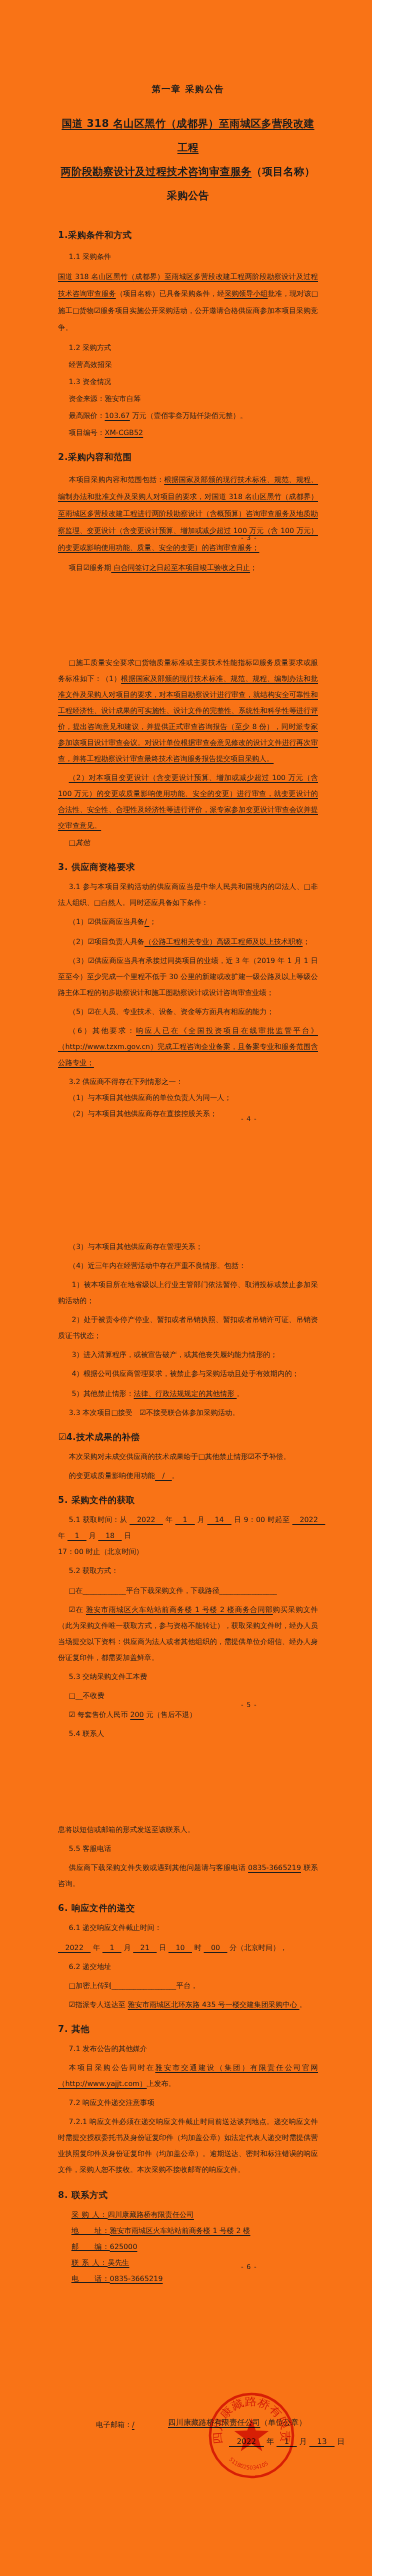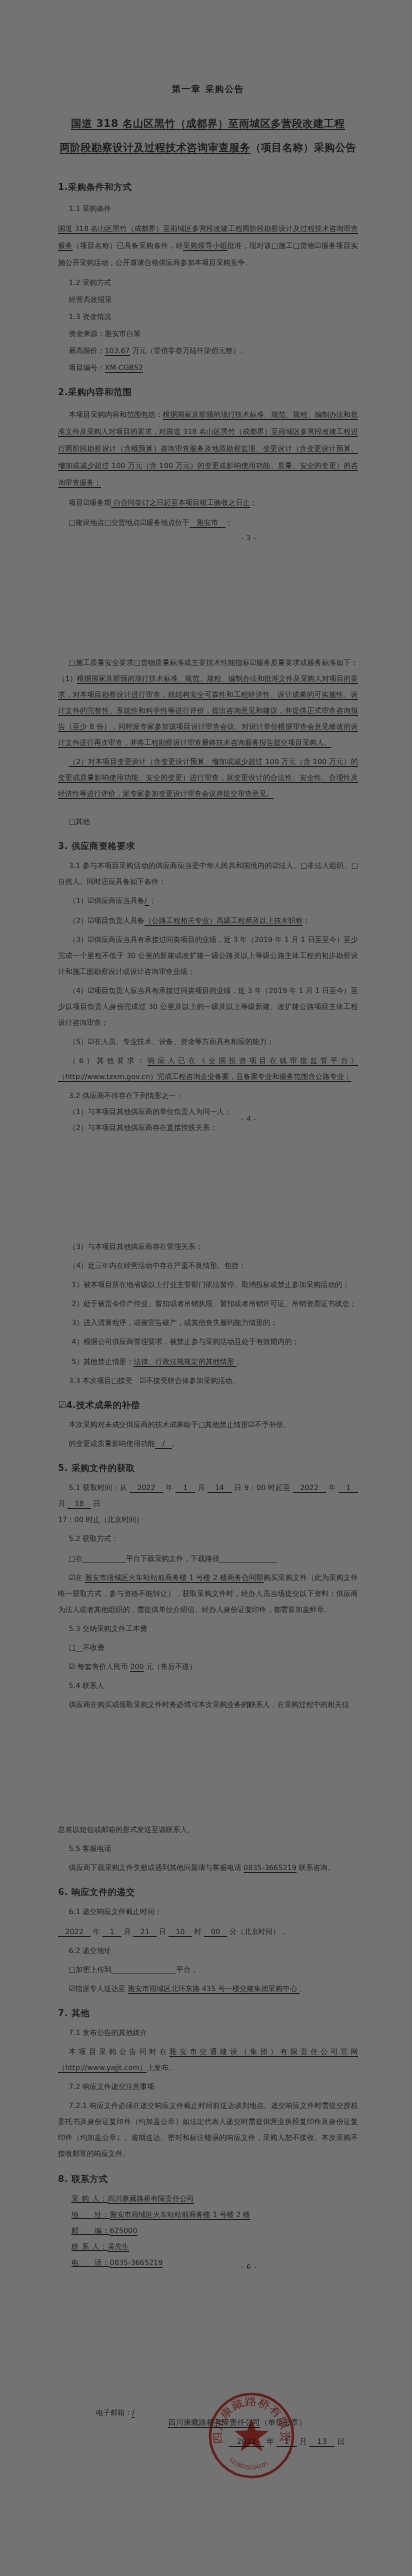--- a/index.html
+++ b/index.html
@@ -2,42 +2,42 @@
 <html style="font-size:8.2px"><head>
 <meta charset="utf-8">
 <style>
   * { margin:0; padding:0; box-sizing:border-box; }
   html,body { background:#ffffff; }
   body {
     width:412px; height:2913px; position:relative;
     font-family:"DejaVu Sans","Liberation Sans",sans-serif;
     color:#1d1d1d;
   }
-  .page { position:relative; width:412px; height:583px; overflow:hidden; background:#737373; }
+  .page { position:relative; width:372px; height:583px; overflow:hidden; background:#f97316; }
   .inner { padding:0 54px 0 58px; font-size:7.2px; line-height:17px; text-align:justify; }
   #pg4 .inner, #pg5 .inner, #pg6 .inner { line-height:16px; }
   p { margin:0; }
   .ind  { text-indent:1.5em; }
   .ind2 { text-indent:1.9em; }
   .gap  { margin-top:3.1px; }
-  .gap2 { margin-top:12px; }
+  .gap2 { margin-top:1px;font-style:italic; }
   .chapter { padding-top:81px; text-align:center; font-weight:700; font-size:8.8px; letter-spacing:1px; }
   .doc-title { margin-top:13.4px; text-align:center; font-weight:700; font-size:10.3px; line-height:24px; letter-spacing:0.3px; }
   .hx { font-weight:700; font-size:8.8px; margin-top:8.2px; margin-bottom:4.1px; letter-spacing:0.3px; }
   #pg3 .hx1 { margin-top:19.6px; }
   .u { text-decoration:underline; text-decoration-thickness:0.5px; text-underline-offset:2.1px; }
   .pageno { position:absolute; left:241px; font-size:6.7px; color:#222; letter-spacing:0.5px; }
   #pg3 .pageno { top:534px; }
   #pg4 .pageno { top:532px; }
   #pg5 .pageno { top:535px; }
   #pg6 .pageno { top:514px; }
   .crow { margin-left:13.4px; }
   .clabel { letter-spacing:0.5px;text-decoration:underline; }
   
-  .email-line { position:absolute; left:76px; top:76px; font-size:7.2px;padding-left:20px; }
+  .email-line { position:absolute; left:76px; top:88px; font-size:7.2px;padding-left:20px; }
   .sign-line  { position:absolute; left:168px; top:86px; font-size:7.7px; }
   .date-line  { position:absolute; left:220px; top:105px; font-size:7.7px;padding-left:9px; }
   .seal { position:absolute; left:206px; top:58px; mix-blend-mode:multiply; opacity:0.88; }
 </style>
 </head>
 <body>
 
 <section class="page" id="pg3">
   <div class="inner">
     <div class="chapter">第一章  采购公告</div>
@@ -65,21 +65,20 @@
 <section class="page" id="pg4">
   <div class="inner" style="padding-top:72px;">
     <p class="ind"><span>□施工质量安全要求□货物质量标准或主要技术性能指标☑服务质量要求或服务标准如下：（1）</span><span class="u">根据国家及部颁的现行技术标准、规范、规程、编制办法和批准文件及采购人对项目的要求，对本项目勘察设计进行审查，就结构安全可靠性和工程经济性、设计成果的可实施性、设计文件的完整性、系统性和科学性等进行评价，提出咨询意见和建议，并提供正式审查咨询报告（至少 8 份），同时派专家参加该项目设计审查会议。对设计单位根据审查会意见修改的设计文件进行再次审查，并将工程勘察设计审查最终技术咨询服务报告提交项目采购人。</span></p>
     <p class="ind gap"><span class="u">（2）对本项目变更设计（含变更设计预算、增加或减少超过 100 万元（含 100 万元）的变更或质量影响使用功能、安全的变更）进行审查，就变更设计的合法性、安全性、合理性及经济性等进行评价，派专家参加变更设计审查会议并提交审查意见。</span></p>
     <p class="ind gap2">□其他</p>
     <div class="hx">3. 供应商资格要求</div>
     <p class="ind gap">3.1 参与本项目采购活动的供应商应当是中华人民共和国境内的☑法人、□非法人组织、□自然人。同时还应具备如下条件：</p>
     <p class="ind gap"><span>（1）☑供应商应当具备</span><span class="u">/ </span><span>；</span></p>
     <p class="ind gap"><span>（2）☑项目负责人具备</span><span class="u">（公路工程相关专业）高级工程师及以上技术职称</span><span>；</span></p>
     <p class="ind gap">（3）☑供应商应当具有承接过同类项目的业绩，近 3 年（2019 年 1 月 1 日至至今）至少完成一个里程不低于 30 公里的新建或改扩建一级公路及以上等级公路主体工程的初步勘察设计和施工图勘察设计或设计咨询审查业绩；</p>
-    <p class="ind gap">（4）☑项目负责人应当具有承接过同类项目的业绩，近 3 年（2019 年 1 月 1 日至今）至少以项目负责人身份完成过 30 公里及以上的一级及以上等级新建、改扩建公路项目主体工程设计咨询审查；</p>
     <p class="ind gap">（5）☑在人员、专业技术、设备、资金等方面具有相应的能力；</p>
     <p class="ind gap"><span>（6）其他要求：</span><span class="u">响应人已在《全国投资项目在线审批监管平台》（http://www.tzxm.gov.cn）完成工程咨询企业备案，且备案专业和服务范围含公路专业；</span></p>
     <p class="ind gap">3.2 供应商不得存在下列情形之一：</p>
     <p class="ind">（1）与本项目其他供应商的单位负责人为同一人；</p>
     <p class="ind">（2）与本项目其他供应商存在直接控股关系；</p>
   </div>
   <div class="pageno">- 4 -</div>
 </section>
 
 <section class="page" id="pg5">

